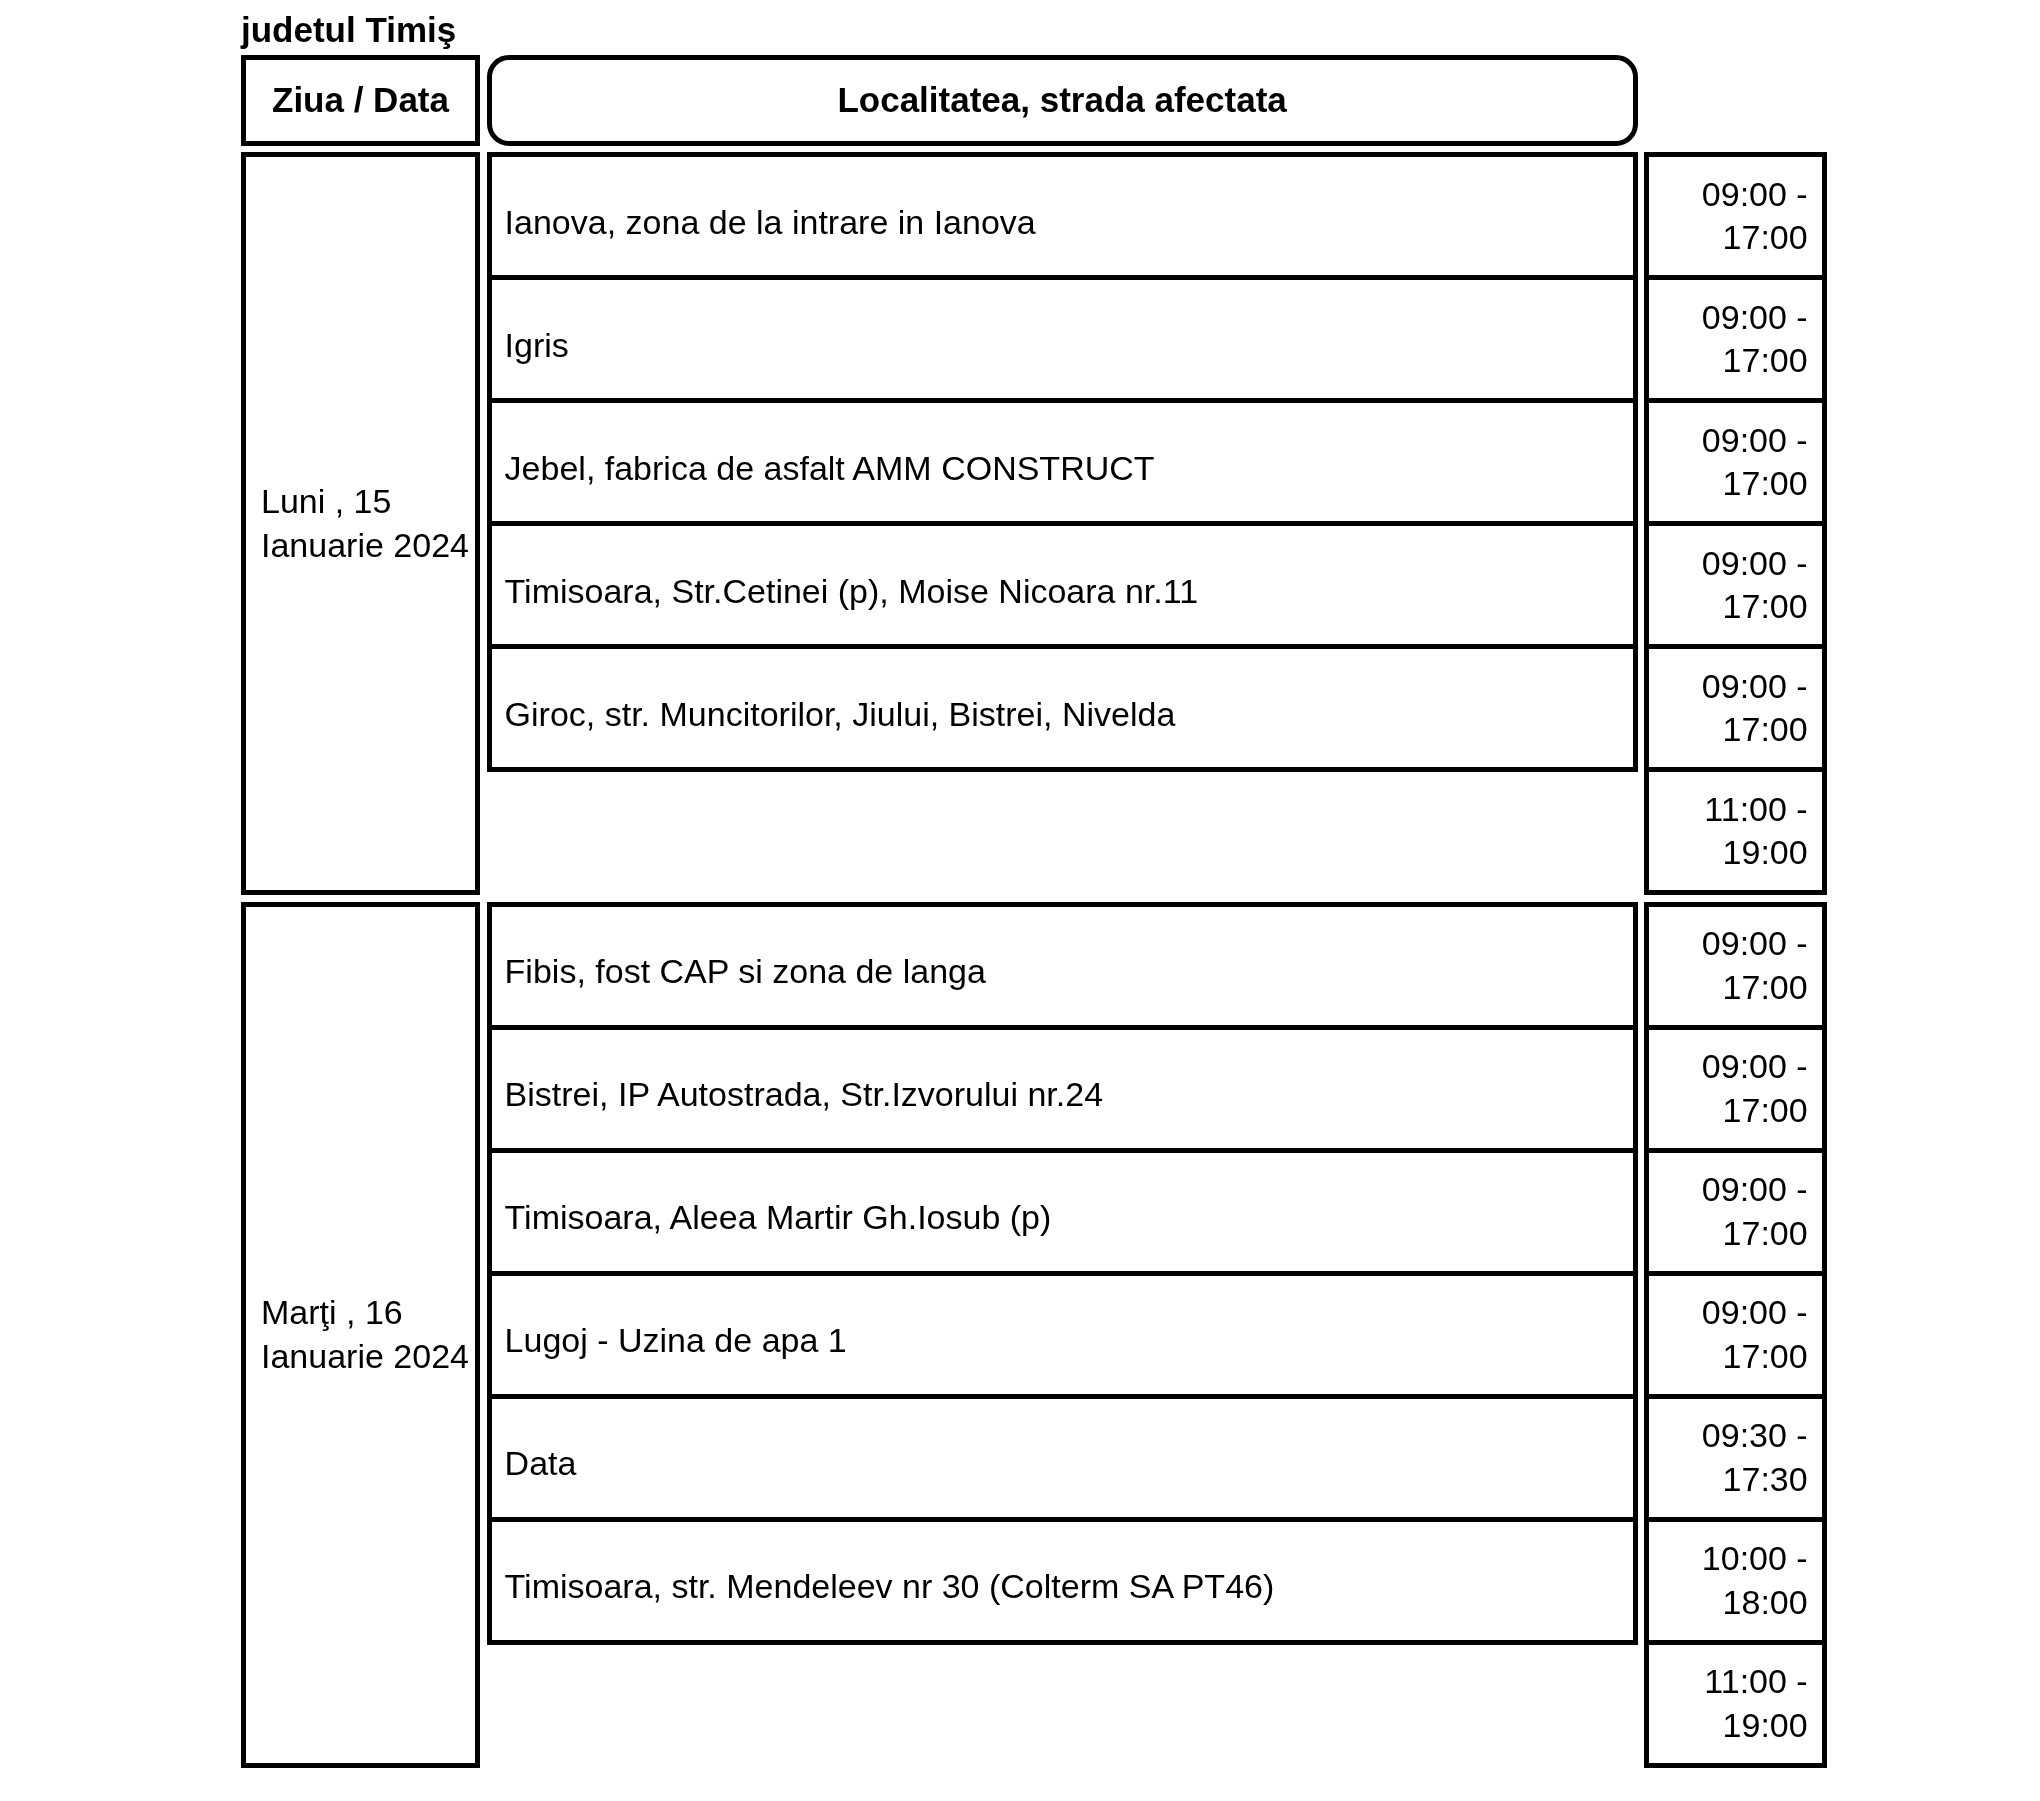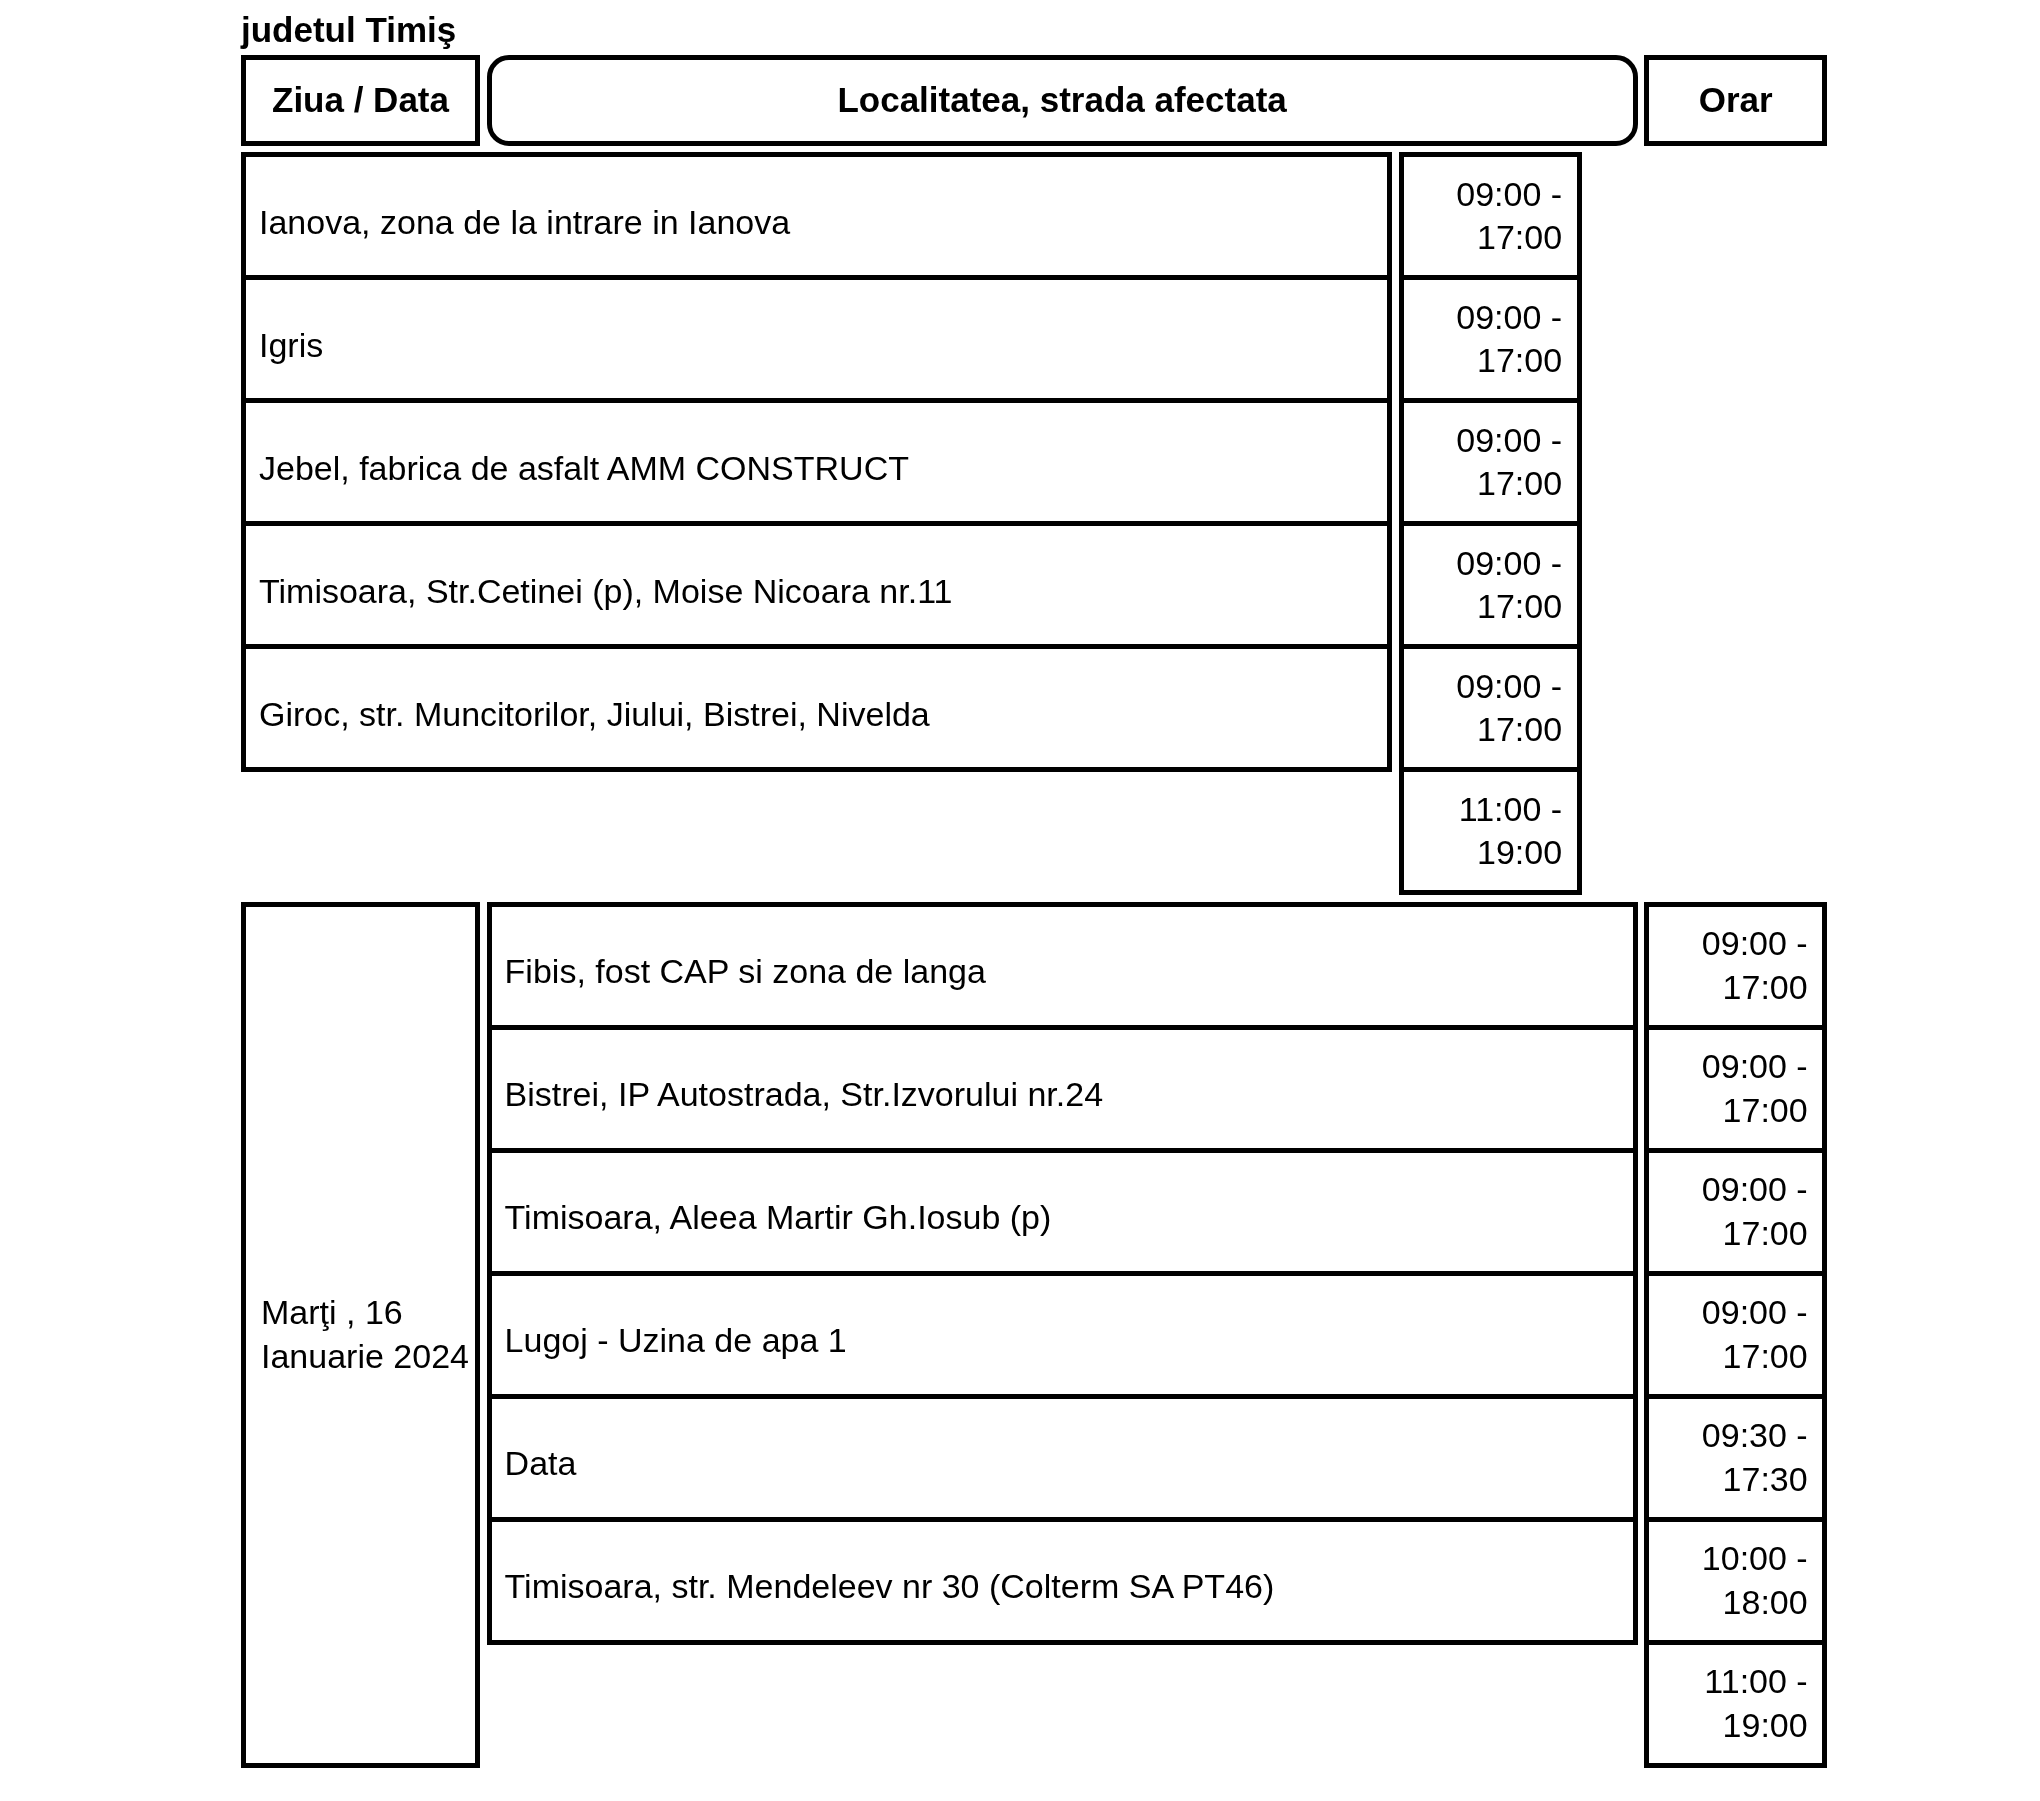--- a/index.html
+++ b/index.html
@@ -72,24 +72,26 @@
 </head>
 <body>
 
 <div class="page">
   <div class="title">judetul Timiş</div>
 
   <div class="tbl">
     <div class="header-row">
       <div class="cell h-cell col-day">Ziua / Data</div>
       <div class="cell h-cell col-loc">Localitatea, strada afectata</div>
-      <div class="cell h-cell col-orar">Orar</div>
     </div>
     <div id="groups">
   <div class="group">
+    <div class="cell col-day date-cell">
+      <span>Luni , 15 Ianuarie 2024</span>
+    </div>
     <div class="stack col-loc">
   <div class="cell loc-cell">
     <span>Ianova, zona de la intrare in Ianova</span>
   </div>
 
   <div class="cell loc-cell">
     <span>Igris</span>
   </div>
 
   <div class="cell loc-cell">

